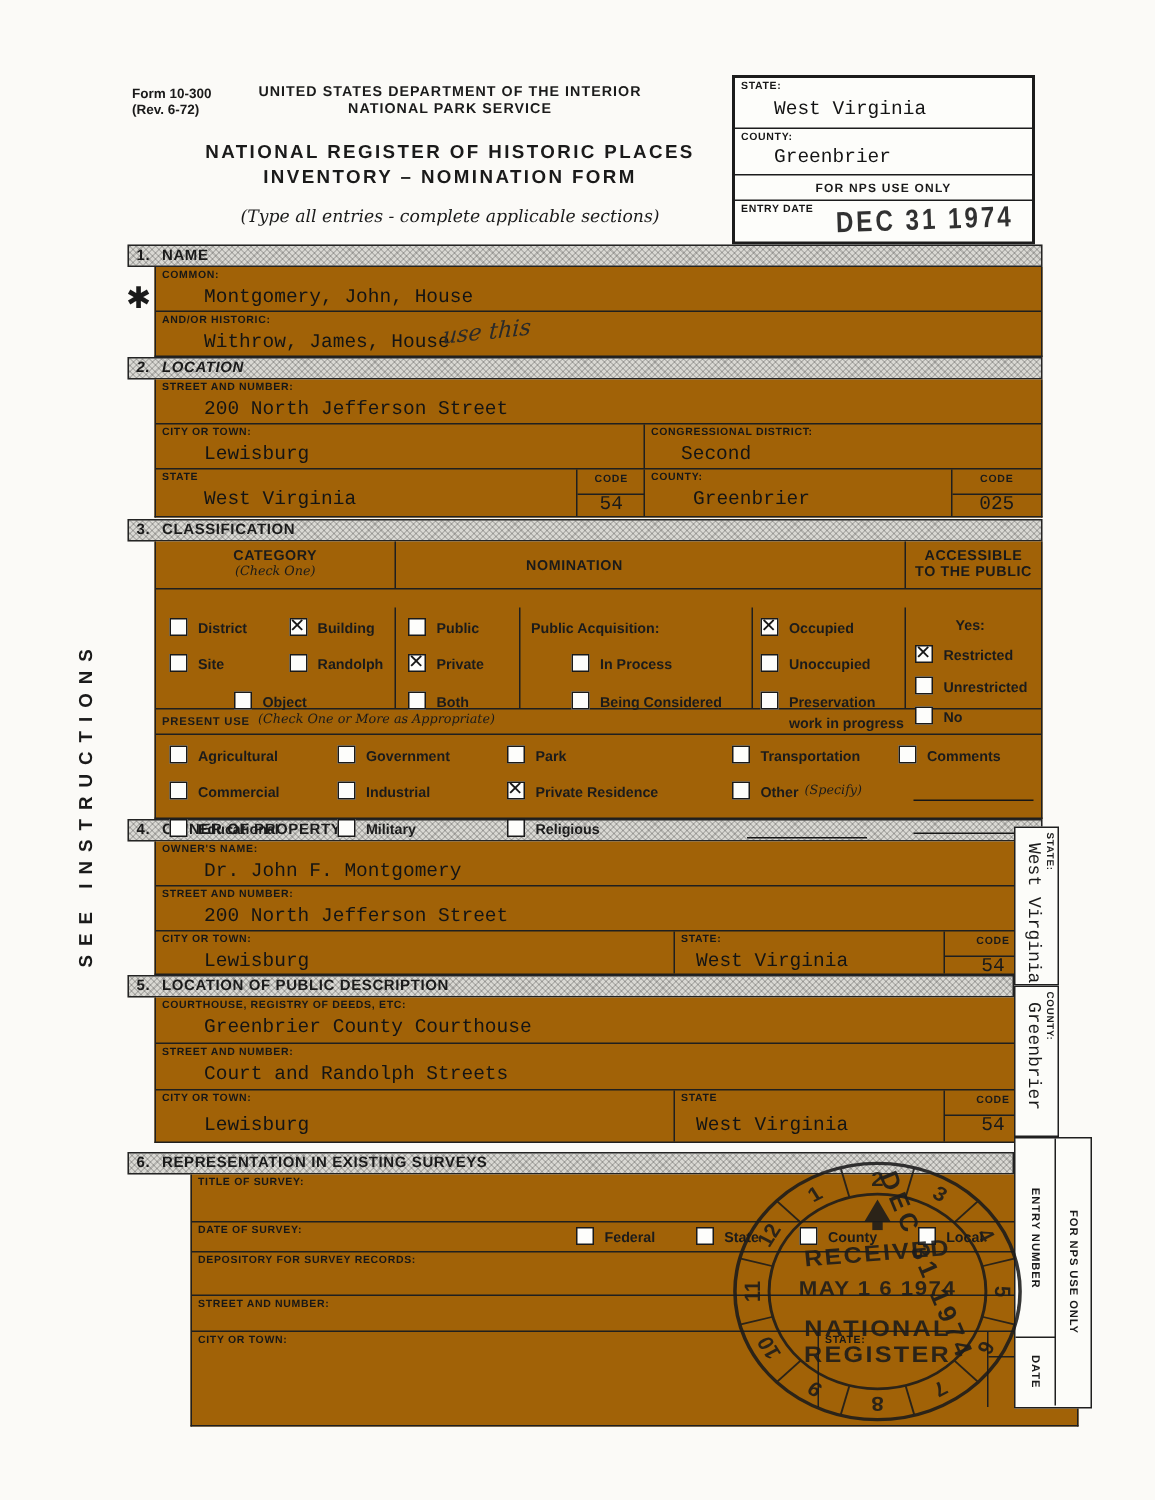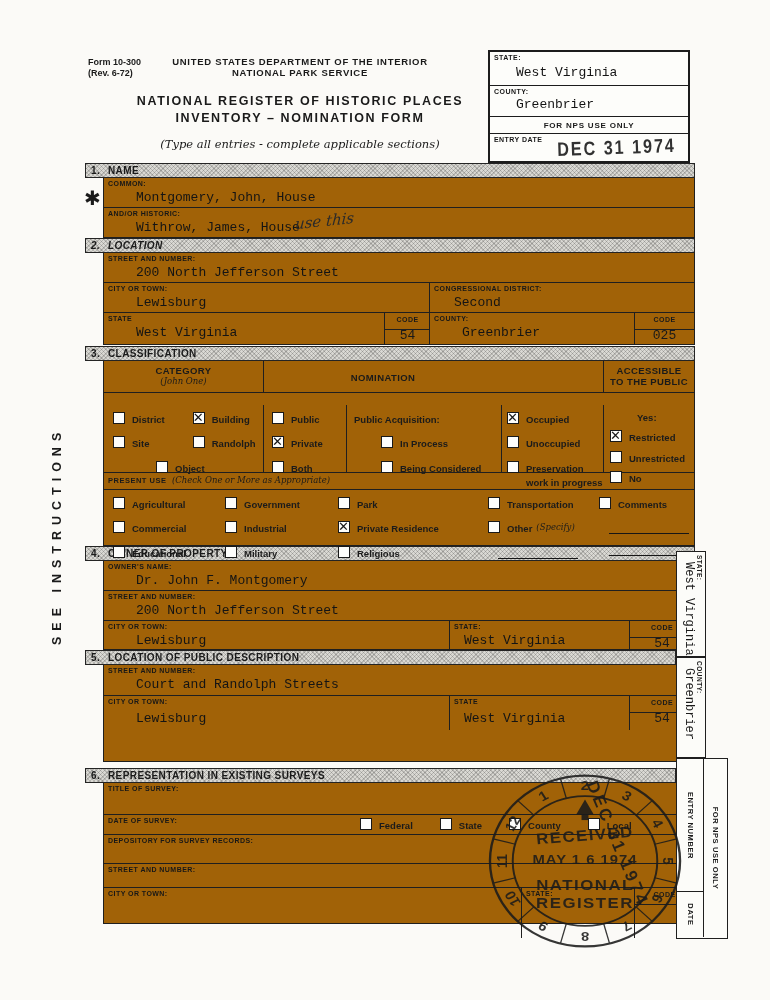--- a/index.html
+++ b/index.html
@@ -155,21 +155,21 @@
   </div>
 
   <div class="bar" style="top:346px;width:610px;">
     <span class="sec-num">3.</span><span>CLASSIFICATION</span>
   </div>
   <div class="fields" style="top:361px;height:185px;">
 
     <div class="frow" style="height:31px;">
       <div class="hdr-cell" style="left:0;width:159px;border-left:none;padding-top:4px;">
         <div>CATEGORY</div>
-        <div class="hdr-sub">(John One)</div>
+        <div class="hdr-sub">(Check One)</div>
       </div>
       <div class="hdr-cell" style="left:159px;width:238px;padding-top:11px;">NOMINATION</div>
       <div class="hdr-cell" style="left:499px;right:0;padding-top:4px;">
         <div>ACCESSIBLE</div>
         <div>TO THE PUBLIC</div>
       </div>
     </div>
 
     <div class="frow" style="height:67px;margin-top:12px;">
       <div class="cell first" style="width:159px;">
@@ -381,20 +381,24 @@
         <span class="code-val">54</span>
       </div>
     </div>
   </div>
 
   <div class="bar" style="top:650px;width:591px;">
     <span class="sec-num">5.</span><span>LOCATION OF PUBLIC DESCRIPTION</span>
   </div>
   <div class="fields" style="top:665px;height:97px;">
     <div class="frow" style="height:30px;">
+      <span class="tiny-lbl">COURTHOUSE, REGISTRY OF DEEDS, ETC:</span>
+      <span class="type-val">Greenbrier County Courthouse</span>
+    </div>
+    <div class="frow" style="height:30px;">
       <span class="tiny-lbl">STREET AND NUMBER:</span>
       <span class="type-val">Court and Randolph Streets</span>
     </div>
     <div class="frow" style="height:34px;">
       <div class="cell first" style="width:345px;">
         <span class="tiny-lbl">CITY OR TOWN:</span>
         <span class="type-val" style="top:15px;">Lewisburg</span>
       </div>
       <div class="cell" style="left:345px;width:180px;">
         <span class="tiny-lbl">STATE</span>
@@ -403,21 +407,21 @@
       <div class="cell" style="left:525px;right:0;">
         <span class="code-lab">CODE</span>
         <span class="code-val">54</span>
       </div>
     </div>
   </div>
 
   <div class="bar" style="top:768px;width:591px;">
     <span class="sec-num">6.</span><span>REPRESENTATION IN EXISTING SURVEYS</span>
   </div>
-  <div class="fields" style="top:783px;height:141px;">
+  <div class="fields" style="top:783px;height:168px;margin-left:24px;">
     <div class="frow" style="height:31px;">
       <span class="tiny-lbl">TITLE OF SURVEY:</span>
     </div>
     <div class="frow" style="height:19px;">
       <span class="tiny-lbl">DATE OF SURVEY:</span>
       <div style="position:absolute;left:256px;top:3px;display:flex;gap:27px;">
           <div class="cb-item">
             <span class="cb"></span>
             <span class="cb-lab">Federal</span>
           </div>

